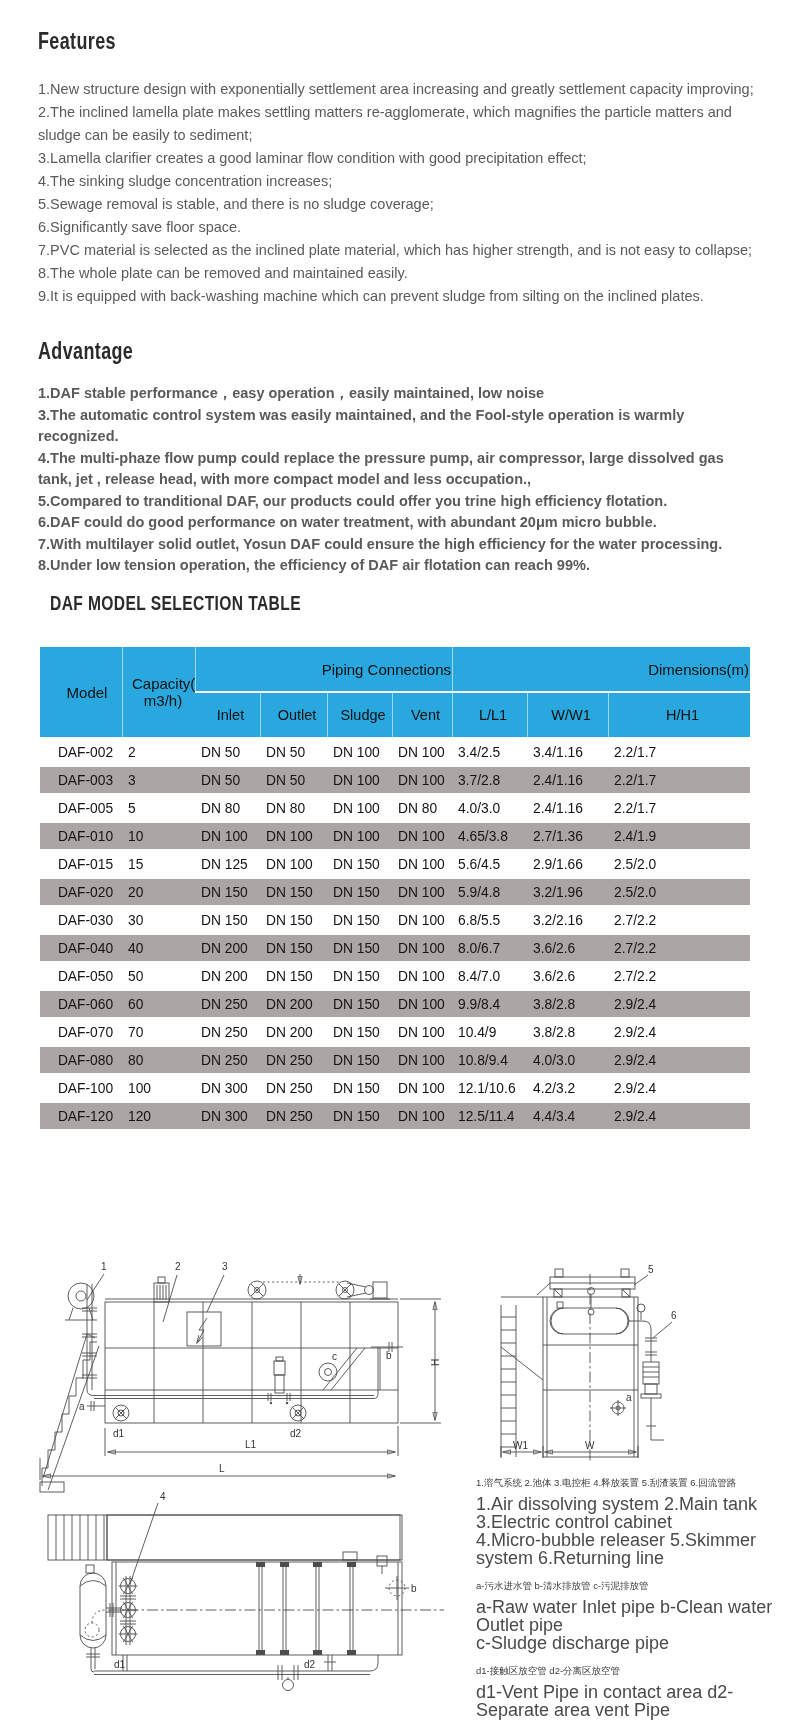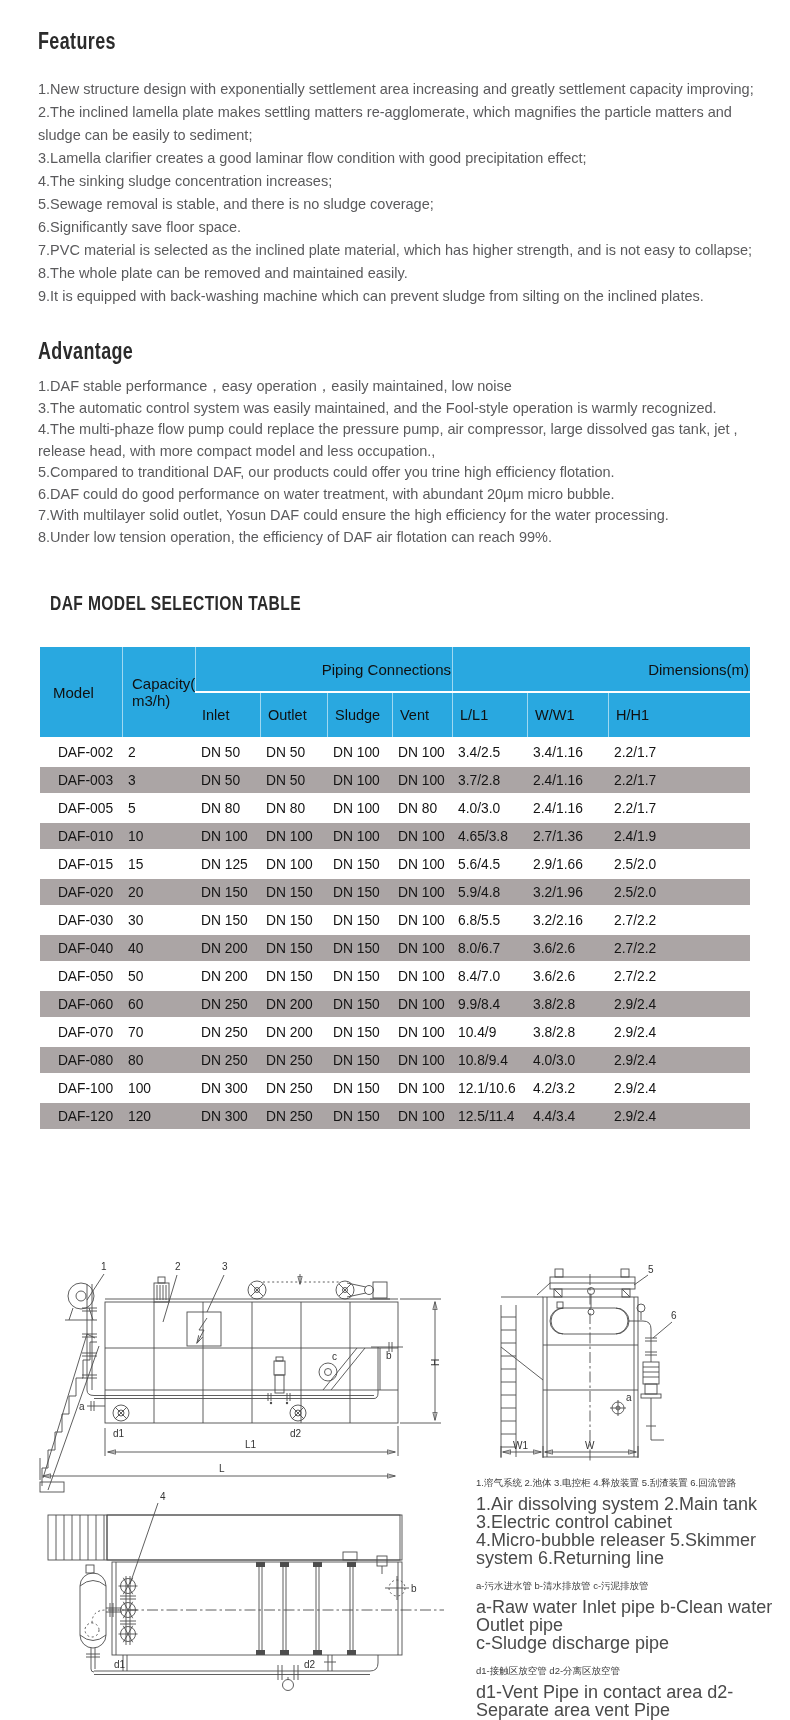--- a/index.html
+++ b/index.html
@@ -11,21 +11,21 @@
   .h-big{font-size:23px;}
   .h-table{font-size:20px;}
   .list{color:#5a5a5c;font-size:14.5px;}
   .list p{margin:0;}
   .f-list p{line-height:23px;}
   .a-list p{line-height:21.5px;}
   
   .daf-table{border-collapse:separate;border-spacing:0 2px;width:710px;table-layout:fixed;
              color:#141414;}
   .daf-table th{background:#29a8e0;font-weight:400;font-size:15px;color:#101010;
-                vertical-align:middle;text-align:left;border-left:1px solid rgba(255,255,255,.55);}
+                vertical-align:middle;text-align:center;border-left:1px solid rgba(255,255,255,.55);}
   .daf-table th:first-child{border-left:none;}
   .daf-table .th-group{text-align:right;height:42px;}
   .daf-table .th-sub{height:42px;padding-left:7px;font-size:14.5px;}
   .daf-table .th-model{padding-left:13px;}
   .daf-table .th-capacity{padding-left:9px;white-space:pre-line;}
   .daf-table td{height:24px;font-size:13.8px;padding-left:6px;white-space:nowrap;overflow:hidden;}
   .daf-table td:first-child{padding-left:10px;text-align:center;}
   .daf-table tr.alt td{background:#aba5a5;}
   
   svg.dwg line,svg.dwg rect,svg.dwg circle,svg.dwg path,svg.dwg polyline,svg.dwg ellipse{
@@ -57,21 +57,21 @@
         <p>5.Sewage removal is stable, and there is no sludge coverage;</p>
         <p>6.Significantly save floor space.</p>
         <p>7.PVC material is selected as the inclined plate material, which has higher strength, and is not easy to collapse;</p>
         <p>8.The whole plate can be removed and maintained easily.</p>
         <p>9.It is equipped with back-washing machine which can prevent sludge from silting on the inclined plates.</p>
       </div>
   </section>
 
   <section class="abs" style="top:338px;left:38px;width:716px;">
     <span class="impact h-big">Advantage</span>
-    <div class="list a-list" style="margin-top:11px;">
+    <div class="list a-list" style="margin-top:18px;font-weight:bold;">
         <p>1.DAF stable performance，easy operation，easily maintained, low noise</p>
         <p>3.The automatic control system was easily maintained, and the Fool-style operation is warmly recognized.</p>
         <p>4.The multi-phaze flow pump could replace the pressure pump, air compressor, large dissolved gas tank, jet , release head, with more compact model and less occupation.,</p>
         <p>5.Compared to tranditional DAF,  our products could offer you trine high efficiency flotation.</p>
         <p>6.DAF could do good performance on  water treatment, with abundant 20μm  micro bubble.</p>
         <p>7.With multilayer solid outlet, Yosun DAF could ensure the high efficiency for the water processing.</p>
         <p>8.Under low tension operation,  the efficiency of DAF air flotation can reach 99%.</p>
       </div>
   </section>
 

